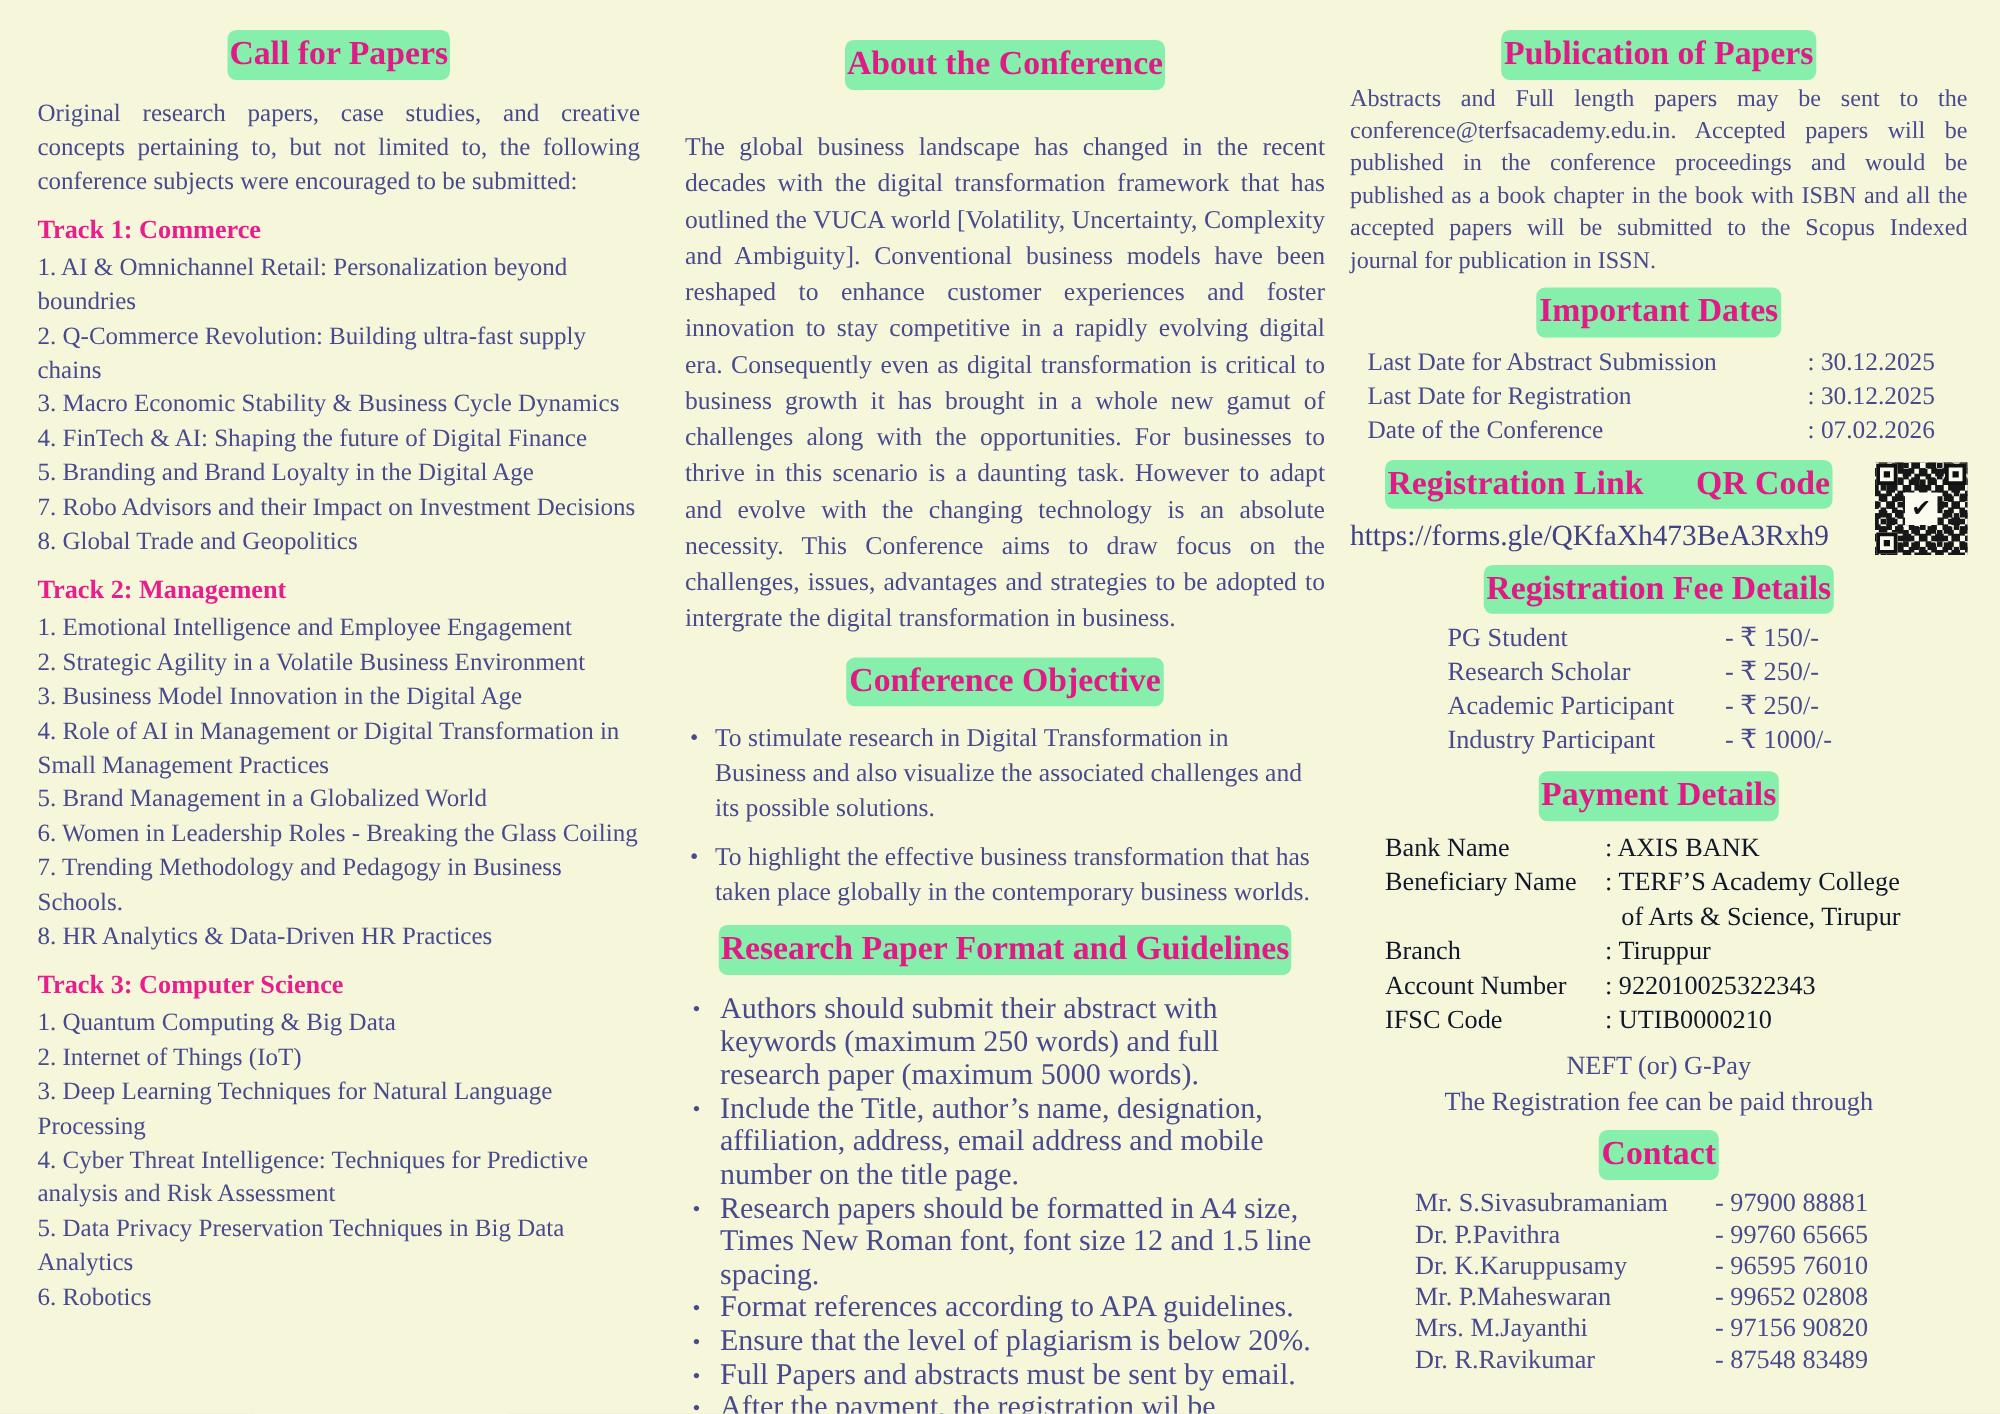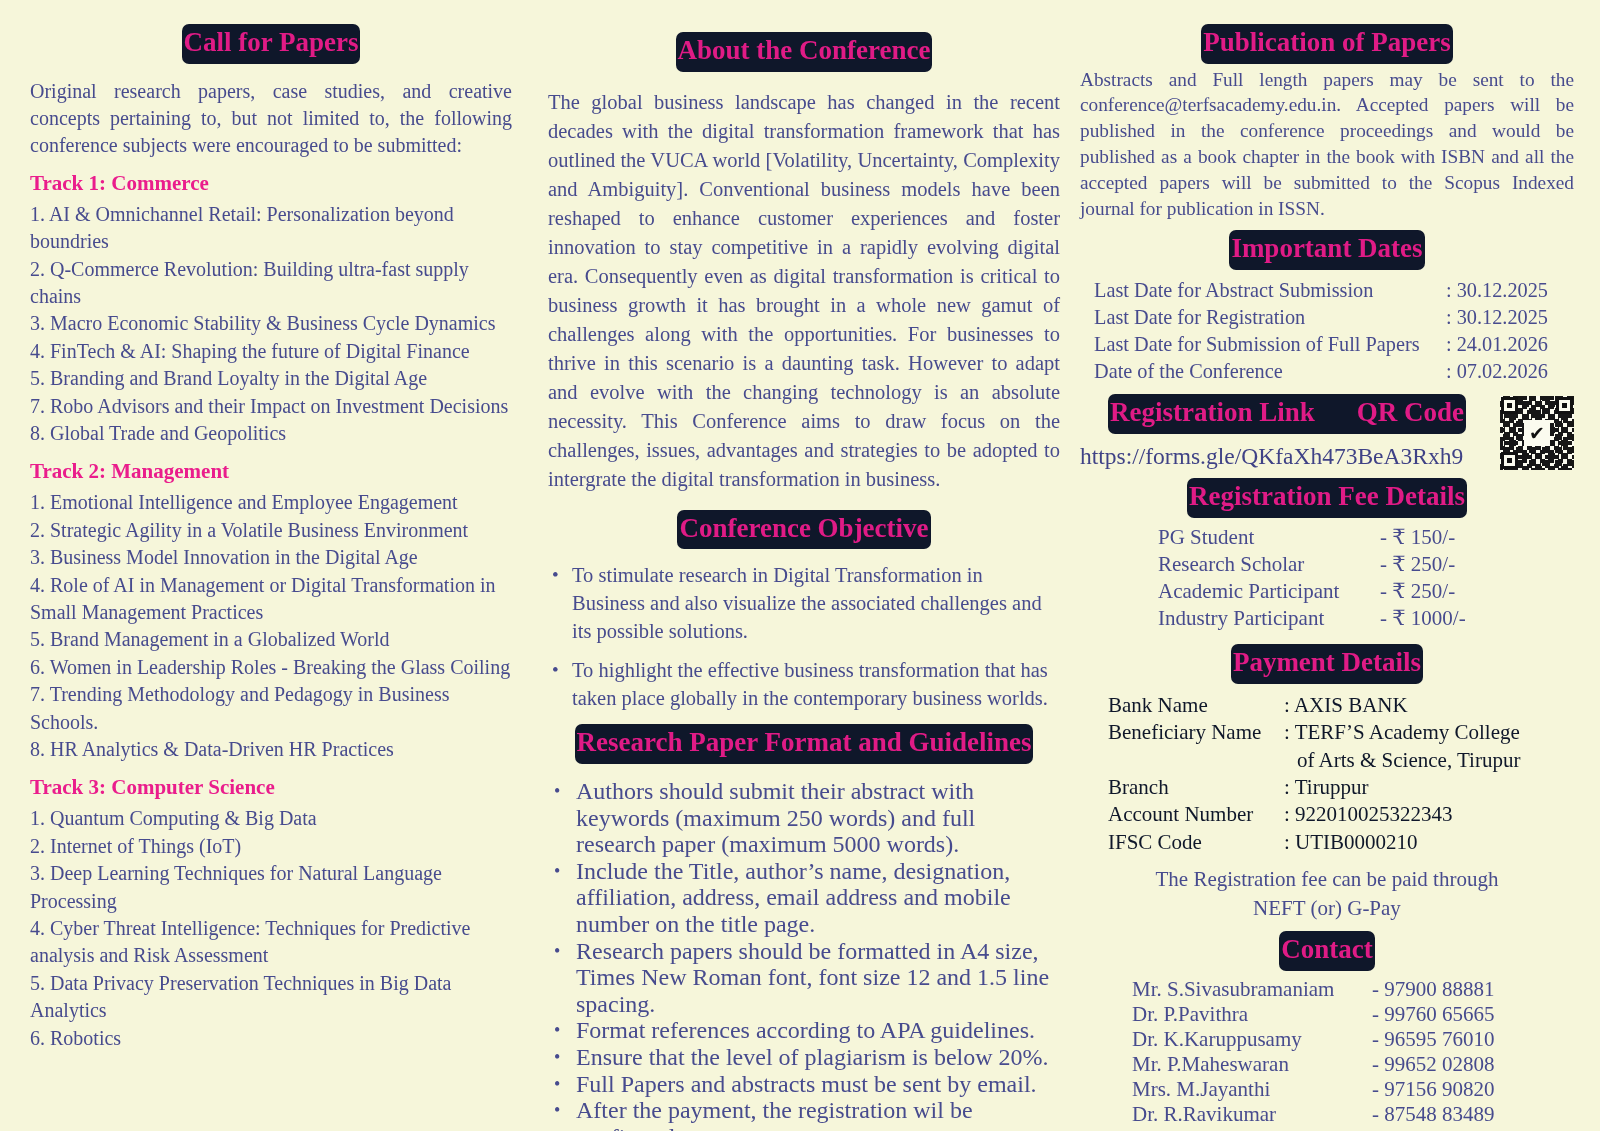--- a/index.html
+++ b/index.html
@@ -15,37 +15,37 @@
     position:relative;
   }
   .col { display:block; }
   .col-left  { width:482px; margin-right:36px; }
   .col-mid   { width:512px; margin-right:20px; }
   .col-right { width:494px; }
 
   .badge-row { text-align:center; }
   .badge {
     display:inline-block;
-    background:#0f172a;
+    background:#86efac;
     color:#e01b86;
     font-weight:bold;
     font-size:27px;
     line-height:1.1;
     padding:4px 2px 6px;
     border-radius:7px;
   }
   .badge .gap { display:inline-block; width:42px; }
 
   
   .intro { font-size:20px; line-height:27px; text-align:justify; margin-top:14px; }
   .track-heading { color:#ea1d8c; font-weight:bold; font-size:21px; margin:12px 0 5px; }
   .track-item { font-size:20px; line-height:27.4px; }
 
   
-  .about-text { font-size:20.5px; line-height:29px; text-align:justify; margin-top:16px; }
+  .about-text { font-size:20.5px; line-height:29px; text-align:justify; margin-top:32px; }
   .obj-badge { margin-top:16px; }
   ul.bullets { list-style:none; margin-top:12px; }
   ul.bullets li {
     font-size:20.5px; line-height:28px;
     padding-left:24px; position:relative; margin-bottom:11px;
   }
   ul.bullets li::before {
     content:"•"; position:absolute; left:4px; top:0; font-size:19px;
   }
   ul.guidelines { list-style:none; margin-top:14px; }
@@ -192,24 +192,20 @@
     <div class="dates">
       <div class="date-row">
         <span class="dl">Last Date for Abstract Submission</span>
         <span class="dv">:   30.12.2025</span>
       </div>
       <div class="date-row">
         <span class="dl">Last Date for Registration</span>
         <span class="dv">:   30.12.2025</span>
       </div>
       <div class="date-row">
-        <span class="dl">Last Date for Submission of Full Papers</span>
-        <span class="dv">:   24.01.2026</span>
-      </div>
-      <div class="date-row">
         <span class="dl">Date of the Conference</span>
         <span class="dv">:   07.02.2026</span>
       </div>
     </div>
 
     <div class="reg-wrap">
       <div class="reg-left">
         <div class="badge-row">
           <span class="badge"><span>Registration Link</span><span class="gap"></span><span>QR Code</span></span>
         </div>
@@ -269,22 +265,22 @@
         <span class="pl">Account Number</span>
         <span class="pv">: 922010025322343</span>
       </div>
       <div class="pay-row">
         <span class="pl">IFSC Code</span>
         <span class="pv">: UTIB0000210</span>
       </div>
     </div>
 
     <div class="pay-note">
+      <div>NEFT (or) G-Pay</div>
       <div>The Registration fee can be paid through</div>
-      <div>NEFT (or) G-Pay</div>
     </div>
 
     <div class="badge-row mt8">
       <span class="badge">Contact</span>
     </div>
     <div class="contacts">
       <div class="contact-row">
         <span class="cn">Mr. S.Sivasubramaniam</span>
         <span class="cp">- 97900 88881</span>
       </div>

